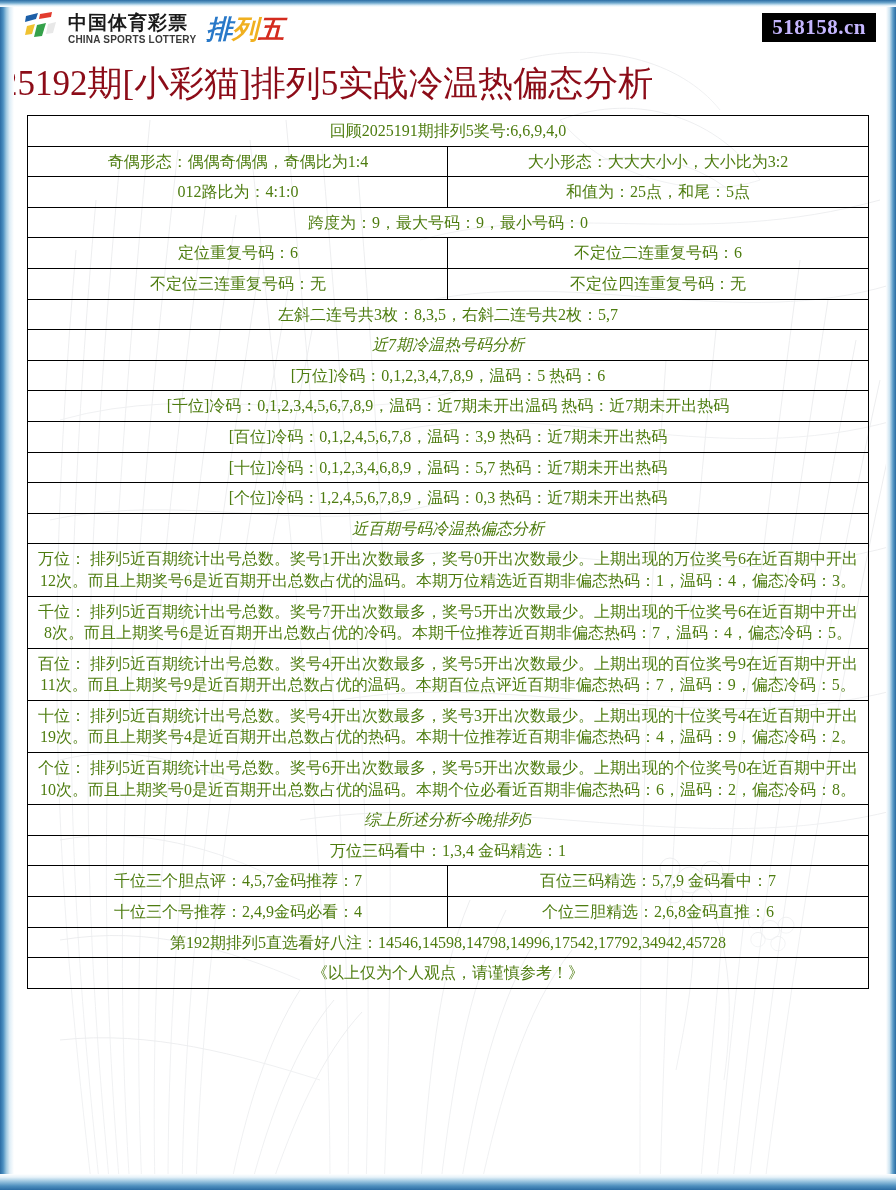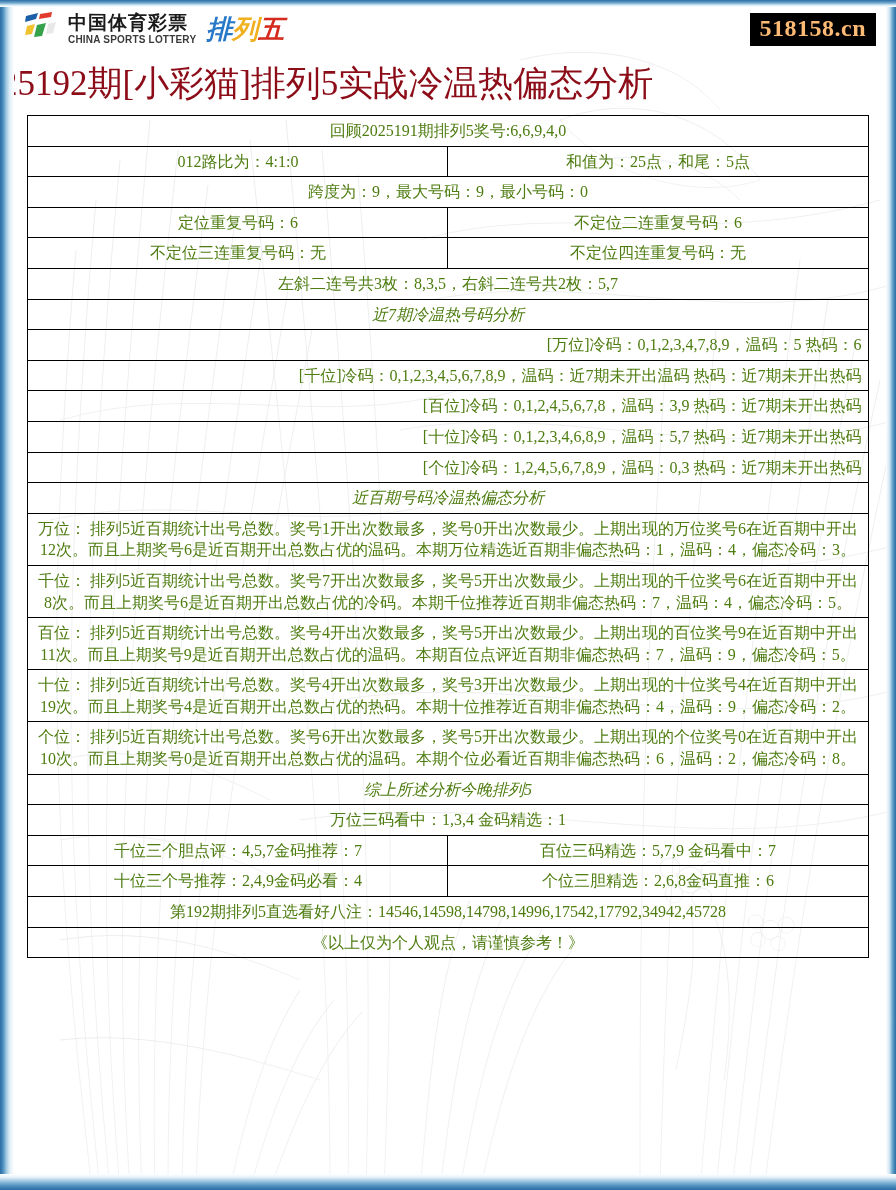--- a/index.html
+++ b/index.html
@@ -106,24 +106,24 @@
     font-style: italic;
   }
   .logo-pl5 span:nth-child(1) { color: #2878c8; }
   .logo-pl5 span:nth-child(2) { color: #f0b020; }
   .logo-pl5 span:nth-child(3) { color: #d42b1e; }
   .site-badge {
     position: absolute;
     right: 20px;
     top: 13px;
     background: #000000;
-    color: #fdba74;
+    color: #c4b5fd;
     font-family: "Liberation Serif", serif;
     font-weight: bold;
-    font-size: 24px;
+    font-size: 21px;
     padding: 2px 10px 3px 10px;
     letter-spacing: 0.5px;
     line-height: 1.15;
   }
   .page-title {
     text-align: left;
     color: #8c0c18;
     font-family: "Liberation Serif", "DejaVu Serif", serif;
     font-size: 35px;
     font-weight: normal;
@@ -144,21 +144,21 @@
     border: 1px solid #000000;
     font-family: "Liberation Serif", "DejaVu Serif", serif;
     font-size: 16px;
     color: #4d7c0f;
     padding: 4px 6px;
     vertical-align: middle;
     background: transparent;
     line-height: 1.35;
   }
   td.center { text-align: center; }
-  td.left   { text-align: right; padding-left: 6px; }
+  td.left   { text-align: center; padding-left: 6px; }
   td.just   { text-align: center; text-indent: 0; line-height: 1.42; padding: 5px 5px; }
   .para-row td { padding-top: 5px; padding-bottom: 7px; }
   .seg-title { text-align: center; font-style: italic; }
   .disclaimer { text-align: center; }
   .nowrap { white-space: nowrap; }
 </style>
 </head>
 <body>
 
 <div id="page">
@@ -279,20 +279,24 @@
       <colgroup>
         <col style="width:420px">
         <col style="width:420px">
       </colgroup>
       <tbody>
 
         <tr>
           <td class="center" colspan="2">回顾2025191期排列5奖号:6,6,9,4,0</td>
         </tr>
 
+        <tr>
+          <td class="center">奇偶形态：偶偶奇偶偶，奇偶比为1:4</td>
+          <td class="center">大小形态：大大大小小，大小比为3:2</td>
+        </tr>
 
         <tr>
           <td class="center">012路比为：4:1:0</td>
           <td class="center">和值为：25点，和尾：5点</td>
         </tr>
 
         <tr>
           <td class="center" colspan="2">跨度为：9，最大号码：9，最小号码：0</td>
         </tr>
 

